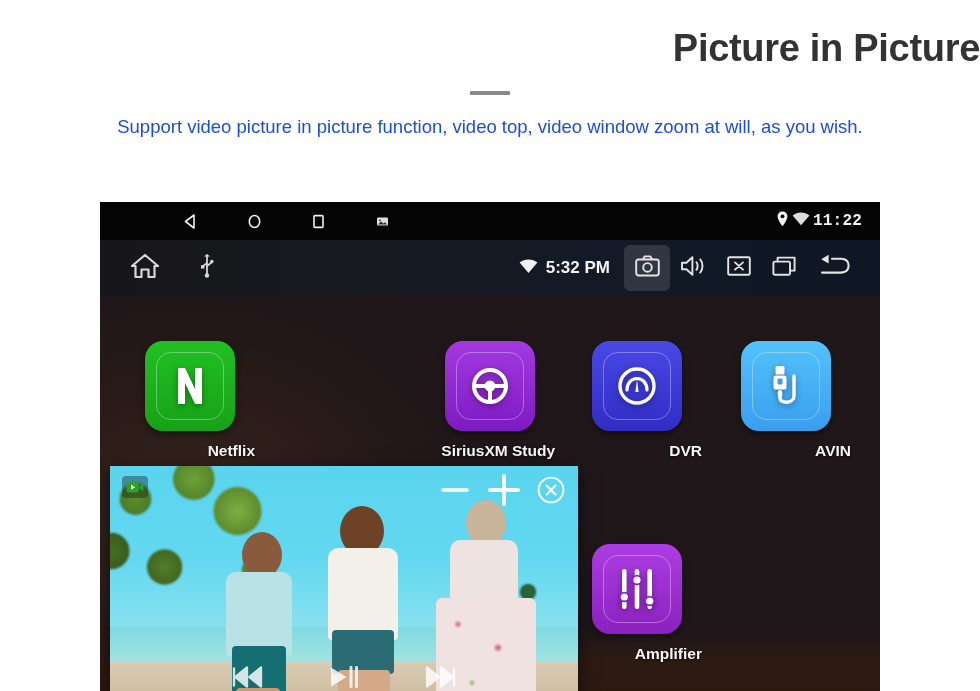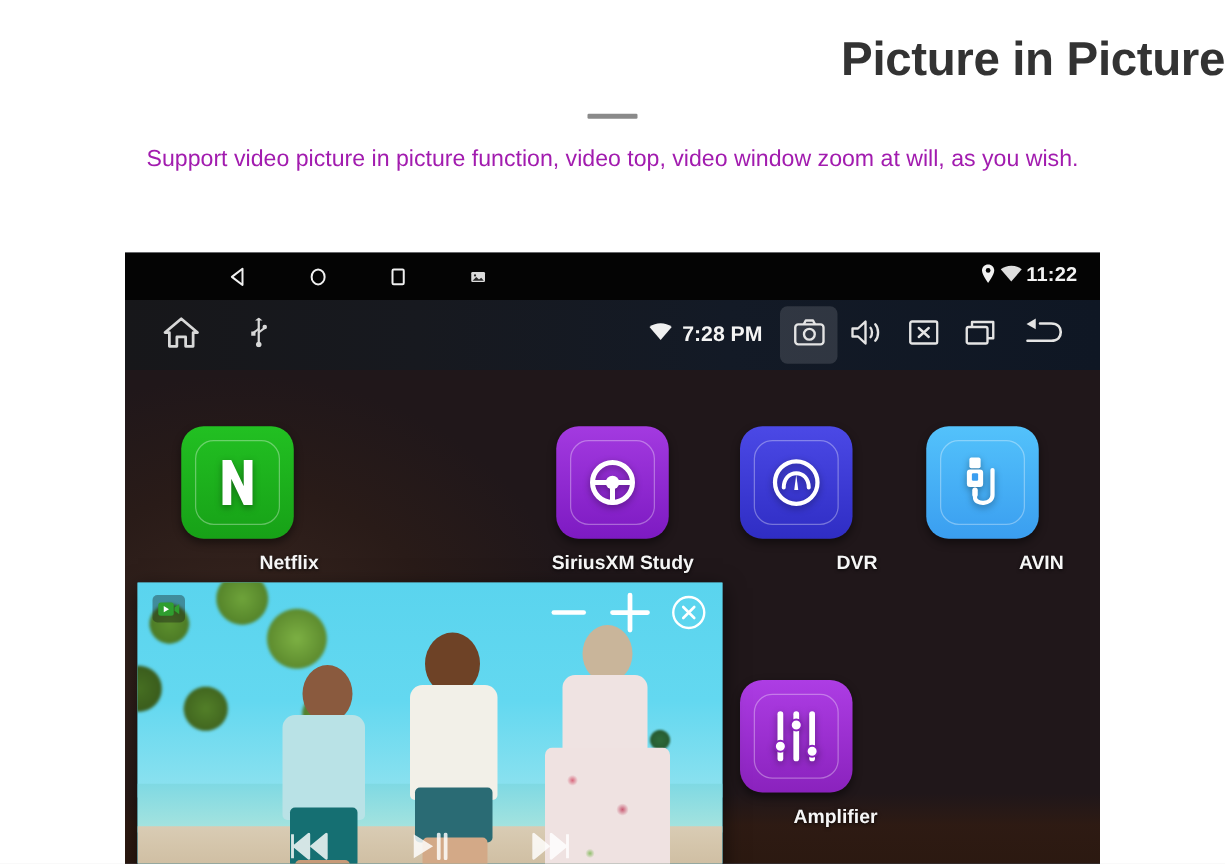--- a/index.html
+++ b/index.html
@@ -15,41 +15,42 @@
   .hero { width:100%; padding-top:28px; text-align:center; }
   .hero-title {
     font-size: 38px; font-weight: bold; color:#333333;
     letter-spacing:-0.3px; line-height:1.1;text-align:right;
   }
   .hero-rule {
     width:40px; height:4px; background:#8a8a8a;
     margin:21px auto 18px auto; border-radius:1px;
   }
   .hero-sub {
-    font-size:18.5px; color:#a21caf; line-height:1.55;
+    font-size:18.5px; color:#1d4ed8; line-height:1.55;
     max-width:880px; margin:0 auto; font-weight:400;
   }
 
   
   .device {
     position:absolute; left:100px; top:202px;
     width:780px; height:489px; overflow:hidden;
     background:#12171f;
   }
 
   
   .statusbar {
     position:absolute; left:0; top:0; width:100%; height:38px;
     background:#040404; display:flex; align-items:center;
   }
   .sb-nav { display:flex; align-items:center; gap:0px; padding-left:58px; }
   .sb-nav > div { width:64px; display:flex; justify-content:center; align-items:center; }
   .sb-right {
     margin-left:auto; display:flex; align-items:center; gap:3px;
     padding-right:18px;
+    font-family:Liberation Mono, monospace;
   }
   .sb-time { color:#f2f2f2; font-size:16px; font-weight:bold; letter-spacing:0.2px; }
 
   
   .toolbar {
     position:absolute; left:0; top:38px; width:100%; height:56px;
     background:linear-gradient(to right,#17171a 0%, #17191f 30%, #131a26 62%, #0f1724 100%);
     display:flex; align-items:center;
   }
   .tb-left { display:flex; align-items:center; padding-left:30px; gap:40px; }
@@ -228,21 +229,21 @@
             </svg>
         </span>
       </div>
       <div class="tb-right">
         <div class="tb-clock">
           <span>
             <svg width="19" height="15" viewBox="0 0 19 15">
                 <path d="M9.5 14 L0.6 3.6 C3.1 1.6 6.3 0.6 9.5 0.6 s6.4 1 8.9 3 Z" fill="#f0f0f0"></path>
               </svg>
           </span>
-          <span class="tb-time">7:28 PM</span>
+          <span class="tb-time">5:32 PM</span>
         </div>
 
         <div class="tb-btn active">
           <span>
             <svg width="25" height="22" viewBox="0 0 25 22">
                 <rect x="1.2" y="4.5" width="22.6" height="16" rx="2.4" fill="none" stroke="#e4e4e4" stroke-width="1.9"></rect>
                 <path d="M8 4.5 L9.6 1.4 L15.4 1.4 L17 4.5" fill="none" stroke="#e4e4e4" stroke-width="1.9" stroke-linejoin="round"></path>
                 <circle cx="12.5" cy="12.4" r="4.3" fill="none" stroke="#e4e4e4" stroke-width="1.9"></circle>
               </svg>
           </span>

